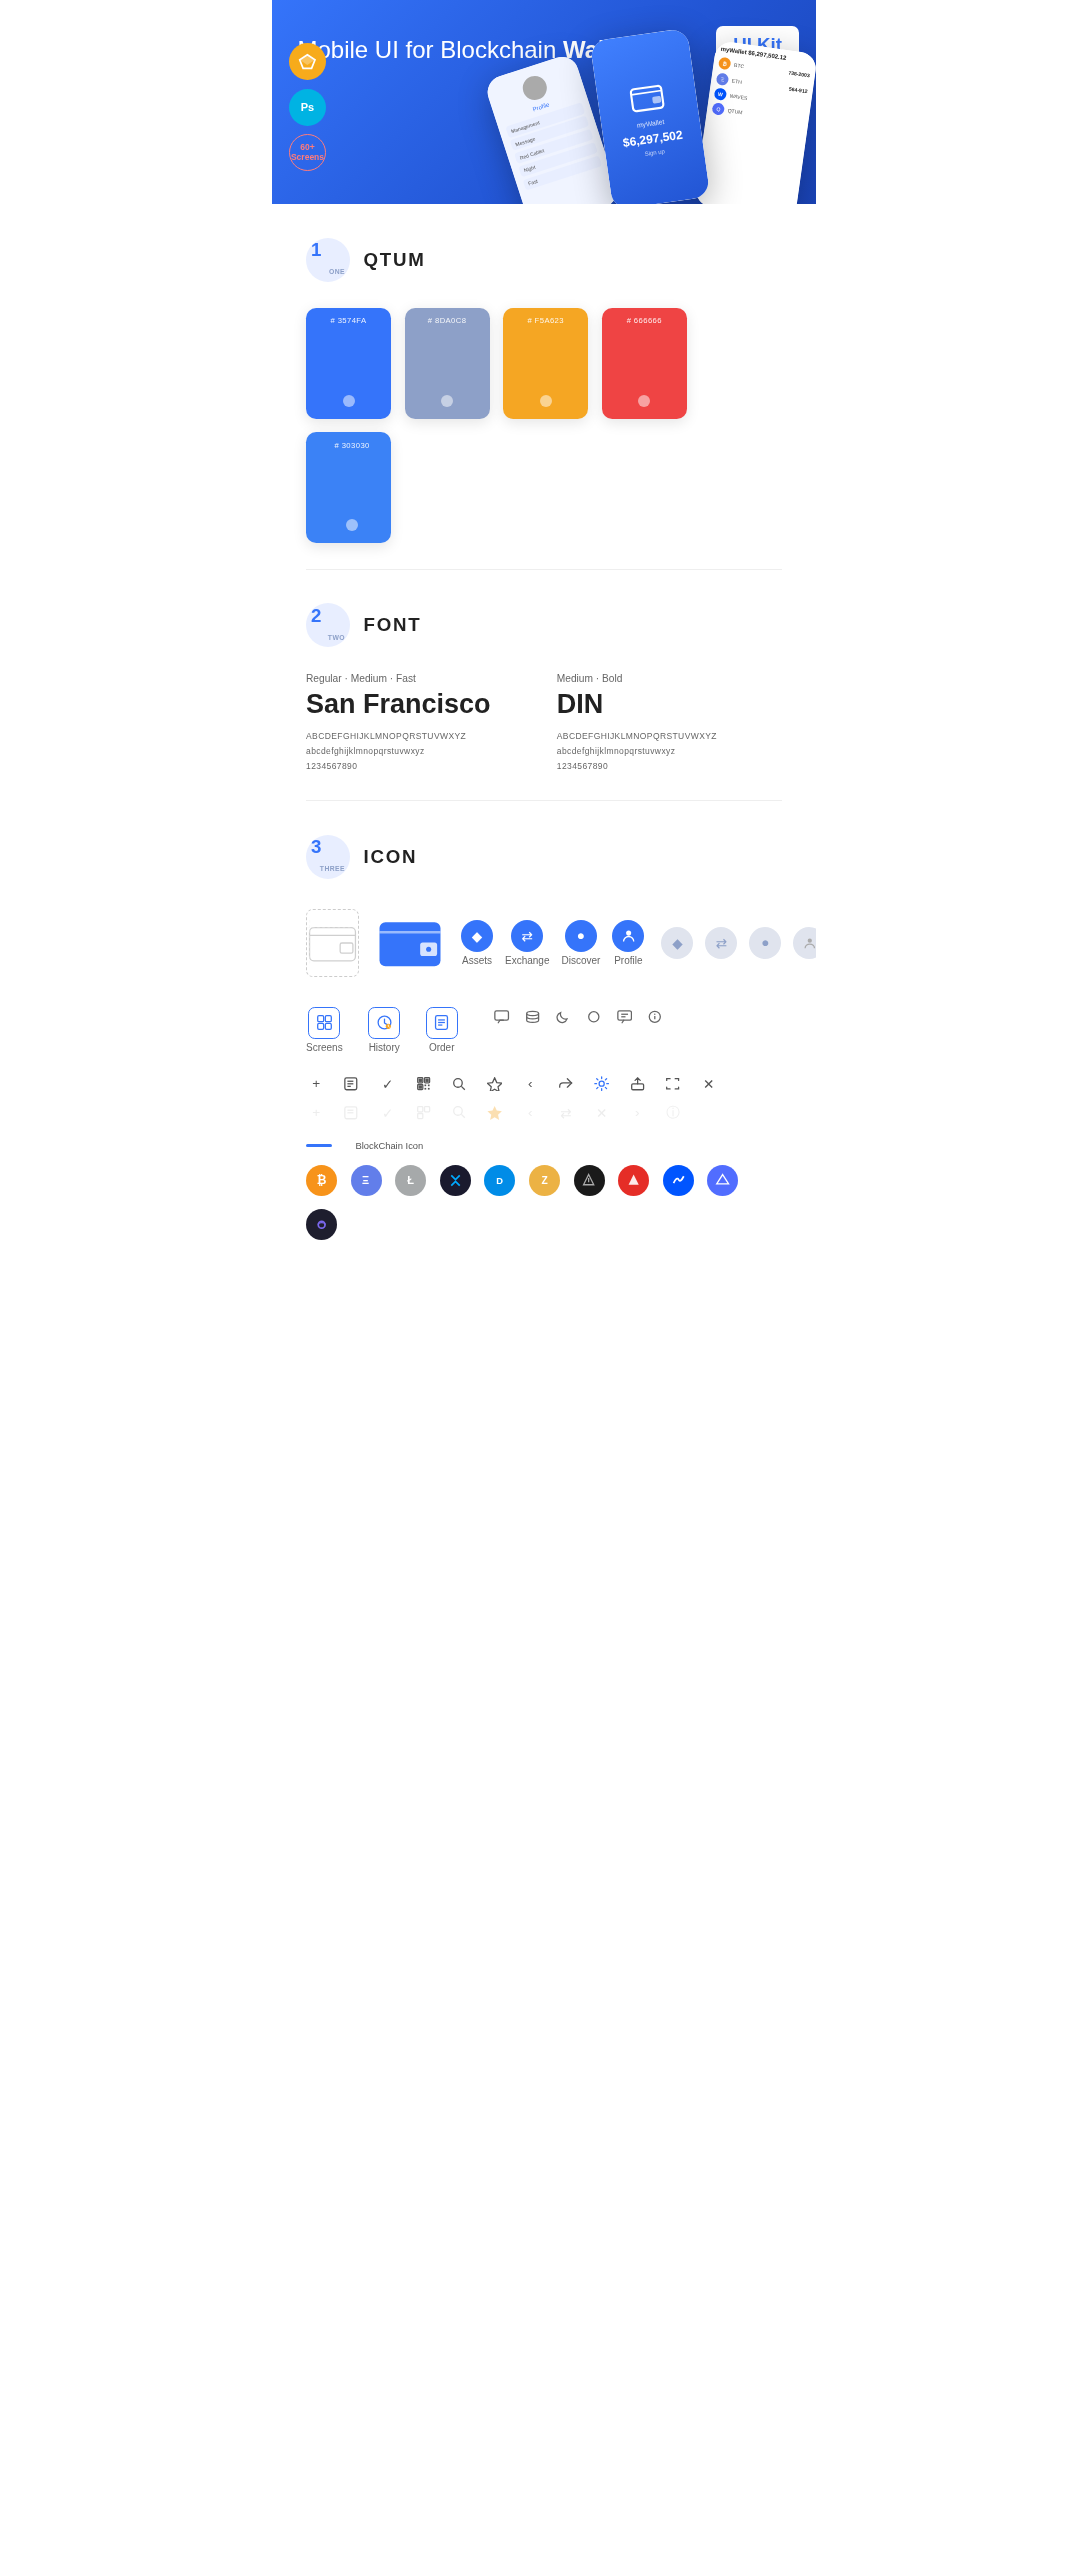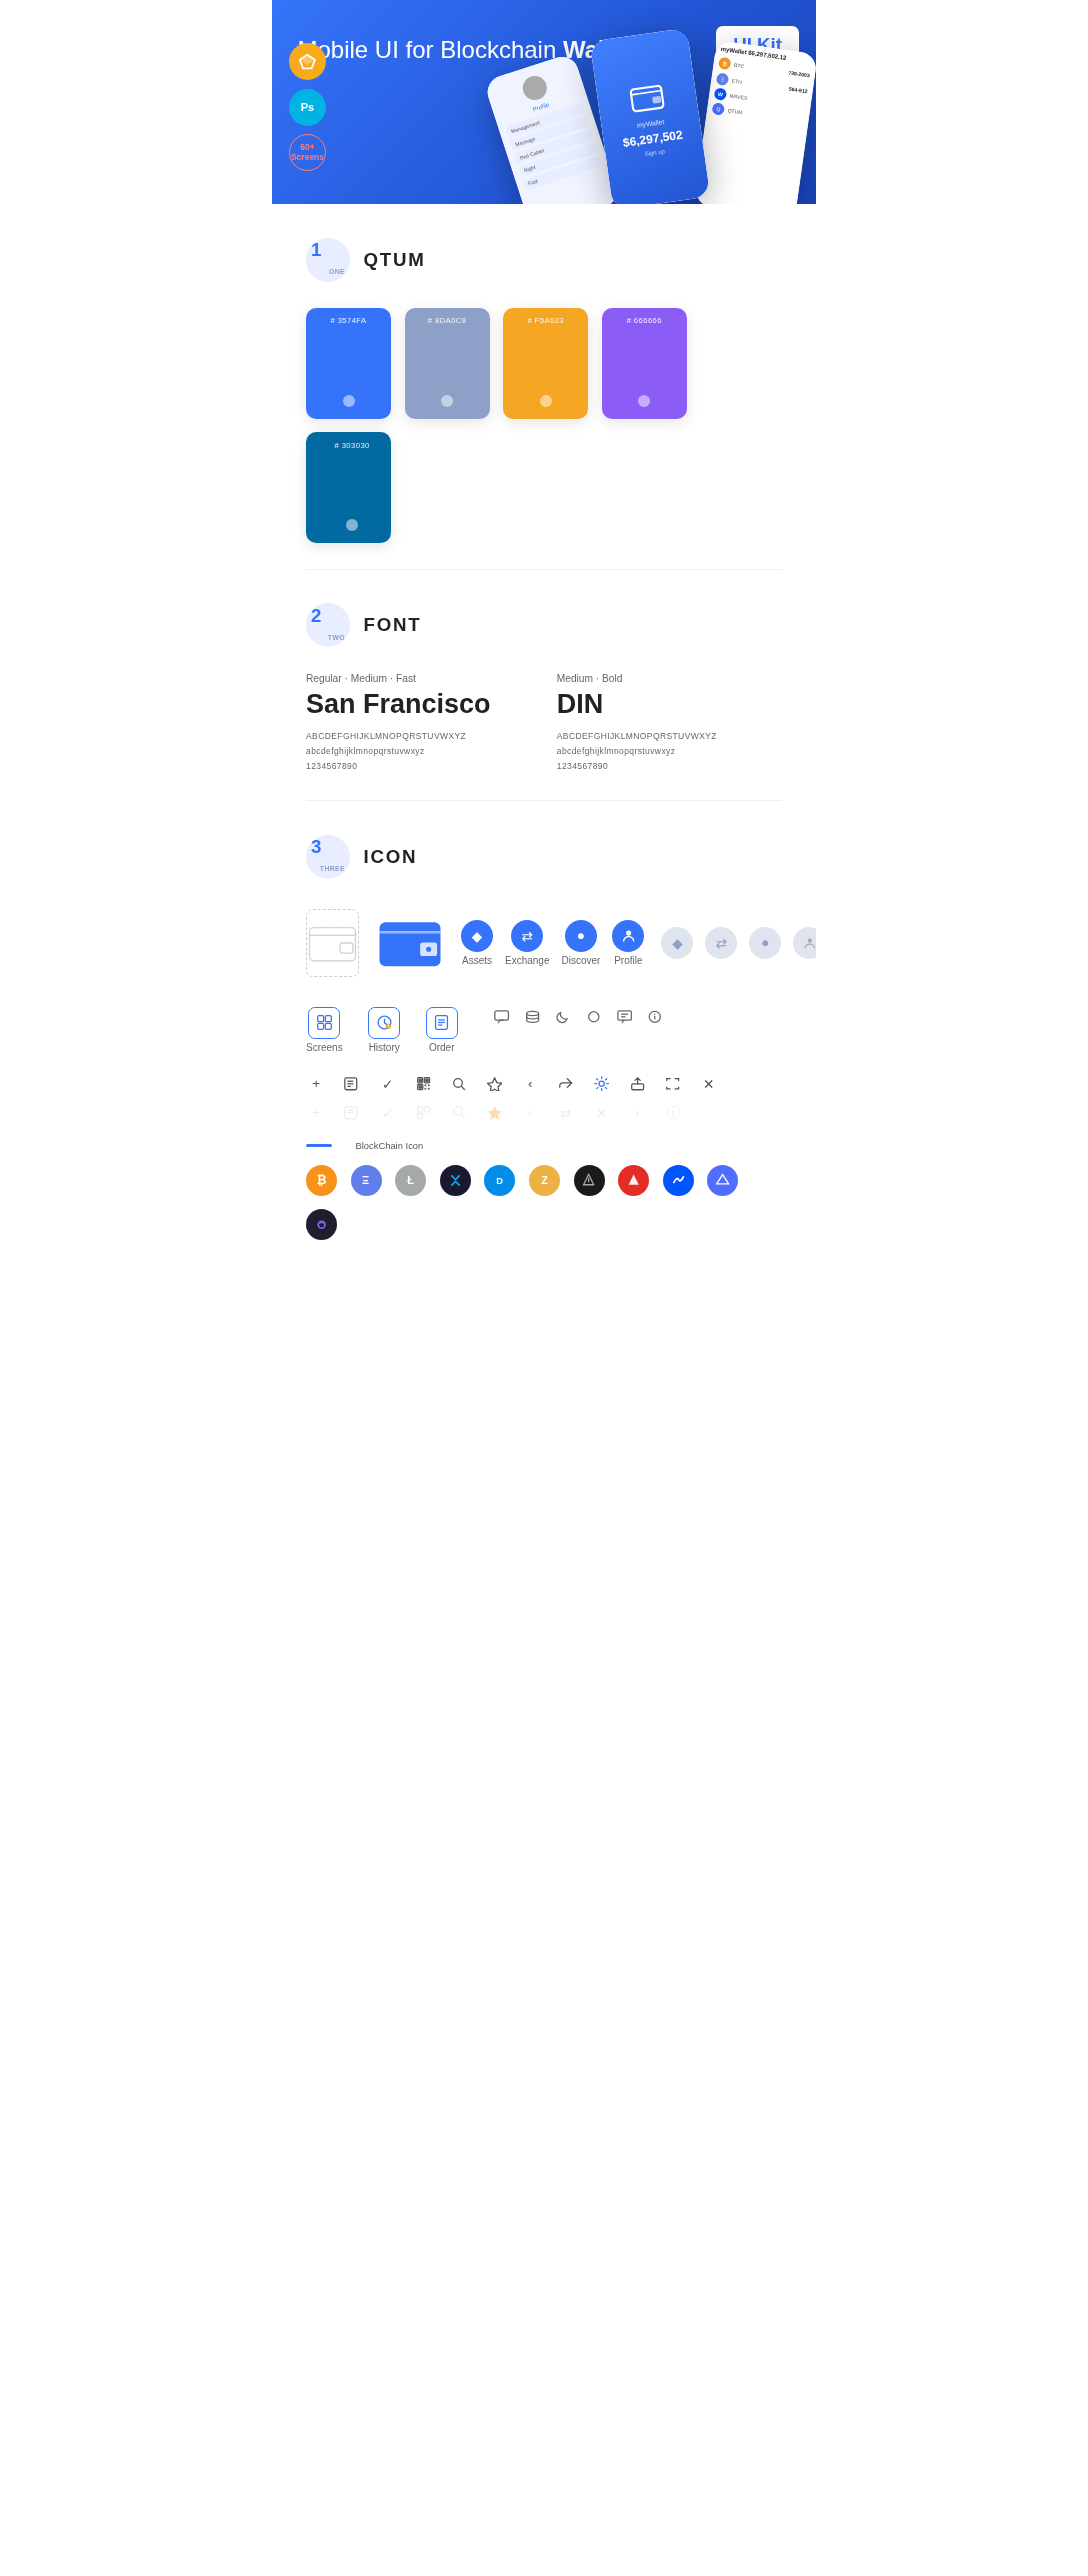--- a/index.html
+++ b/index.html
@@ -380,26 +380,26 @@
       <div class="color-swatch" style="background: rgb(141, 160, 200);">
       <span class="color-hex">#
 8DA0C8</span>
       <div class="color-dot"></div>
     </div>
       <div class="color-swatch" style="background: rgb(245, 166, 35);">
       <span class="color-hex">#
 F5A623</span>
       <div class="color-dot"></div>
     </div>
-      <div class="color-swatch" style="background: #8b5cf6;">
+      <div class="color-swatch" style="background: #ef4444;">
       <span class="color-hex">#
 666666</span>
       <div class="color-dot"></div>
     </div>
-      <div class="color-swatch" style="background: #0369a1; padding-left: 14px;">
+      <div class="color-swatch" style="background: #3b82f6; padding-left: 14px;">
       <span class="color-hex">#
 303030</span>
       <div class="color-dot"></div>
     </div>
     </div>
 </div>
 
 <div class="divider"></div>
 
 <div class="section">

